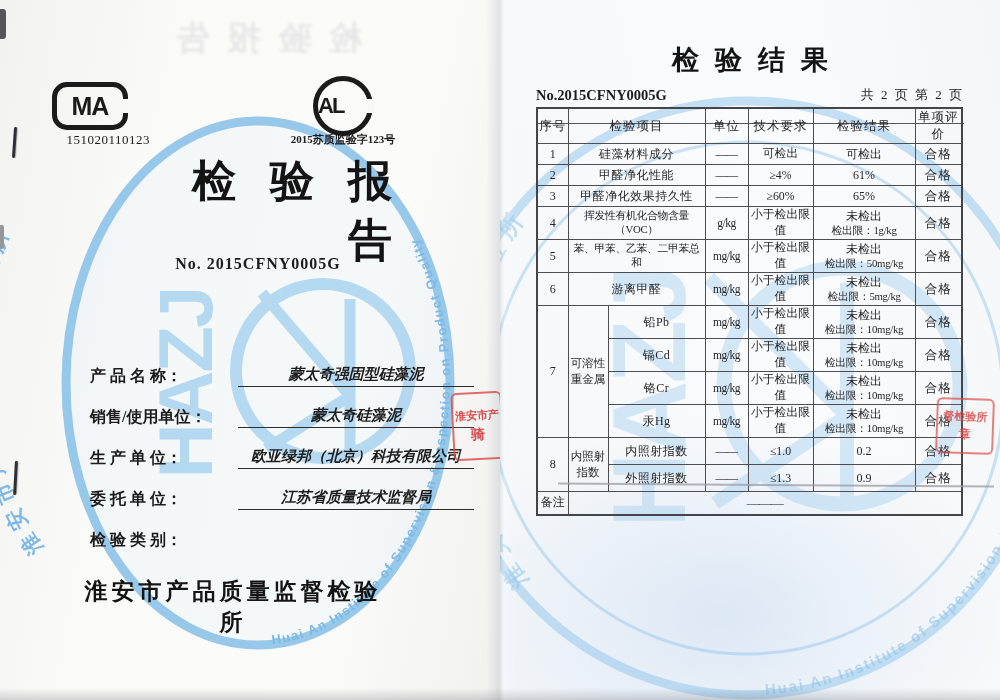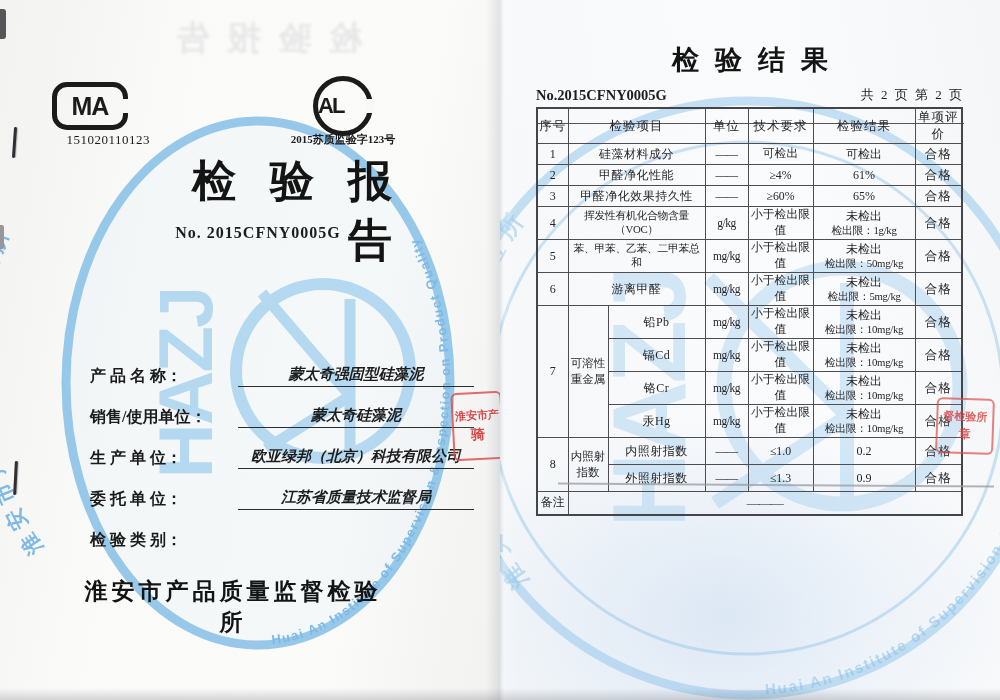--- a/index.html
+++ b/index.html
@@ -39,21 +39,21 @@
     letter-spacing:-1px;color:#1b1b1b;line-height:1;}
   .cma-num{position:absolute;left:40px;top:132px;width:110px;text-align:right;
     font-size:13px;font-weight:normal;letter-spacing:.5px;color:#1b1b1b;}
   .cal{position:absolute;left:313px;top:76px;width:50px;height:50px;border:5px solid #1b1b1b;
     border-radius:50%;display:flex;align-items:center;justify-content:flex-start;}
   .cal .mark-txt{font-size:22px;letter-spacing:-2px;}
   .cal-num{position:absolute;left:278px;top:132px;width:130px;text-align:center;
     font-size:11px;font-weight:bold;color:#1b1b1b;}
   .big-title{position:absolute;left:96px;top:152px;width:330px;text-align:right;
     font-size:44px;font-weight:bold;letter-spacing:34px;text-indent:34px;color:#141414;}
-  .report-no-left{position:absolute;left:108px;top:224px;width:300px;text-align:center;
+  .report-no-left{position:absolute;left:108px;top:255px;width:300px;text-align:center;
     font-size:16px;font-weight:600;letter-spacing:1px;color:#1d1d1d;}
   .fields{position:absolute;left:54px;top:346px;width:420px;}
   .field-row{display:flex;align-items:flex-end;height:41px;margin-bottom:0;}
   .field-label{width:152px;font-size:16px;font-weight:bold;color:#1b1b1b;white-space:nowrap;margin-left:36px;}
   .field-value{width:242px;text-align:center;font-size:15px;font-weight:600;color:#1d1d1d;
     border-bottom:1.6px solid #2c2c2c;padding-bottom:2px;font-style:italic;}
   .boxed{display:inline-block;border:2.5px solid #e23c3c;padding:0 12px 1px 12px;border-radius:2px;}
   .org-name{position:absolute;left:82px;top:576px;width:302px;text-align:center;
     font-size:23px;font-weight:bold;letter-spacing:4px;color:#141414;}
   

